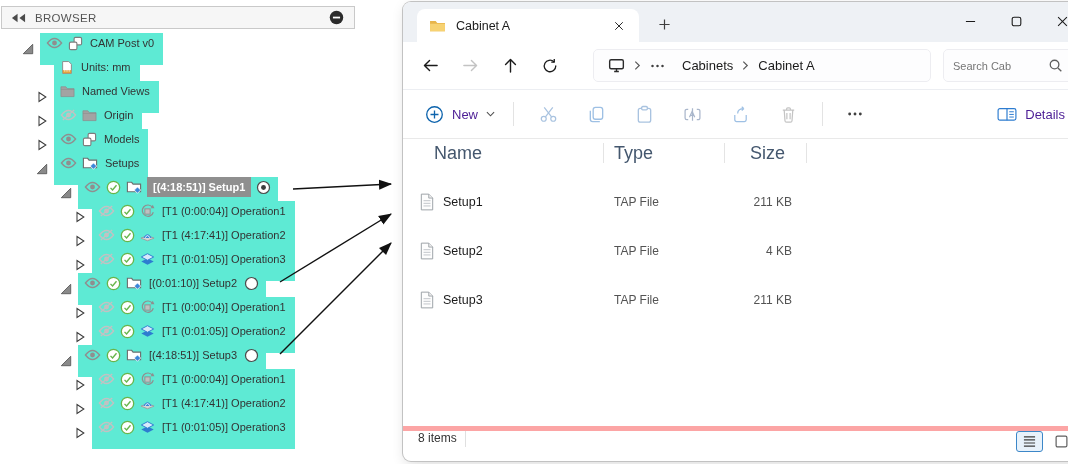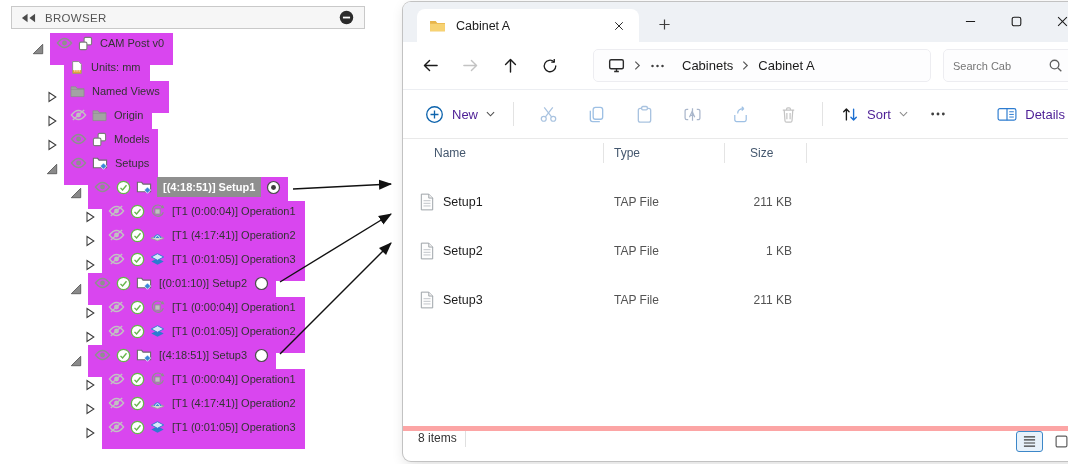--- a/index.html
+++ b/index.html
@@ -1,29 +1,29 @@
 <!DOCTYPE html>
 <html><head>
 <meta charset="utf-8">
 <style>
   html,body{margin:0;padding:0;background:#fff;}
   body{width:1068px;height:464px;position:relative;overflow:hidden;
        font-family:"Liberation Sans",sans-serif;-webkit-font-smoothing:antialiased;}
 
   
-  #browser{position:absolute;left:11px;top:6px;width:354px;}
+  #browser{position:absolute;left:1px;top:6px;width:354px;}
   .b-header{height:23px;border:1px solid #c9c9c9;background:#f6f6f6;
             display:flex;align-items:center;padding:0 10px 0 9px;gap:9px;box-sizing:border-box;}
   .b-title{font-size:11.5px;color:#555;letter-spacing:.3px;}
   .b-min{margin-left:auto;display:flex;align-items:center;}
   #tree{margin-top:8px;}
   .trow{height:24px;display:flex;align-items:center;}
   .lv1{padding-left:20px}.lv2{padding-left:34px}.lv3{padding-left:58px}.lv4{padding-left:72px}
   .exp{width:14px;margin-right:5px;display:flex;justify-content:center;align-items:center;flex:0 0 auto;}
-  .chip{height:20px;background:#d946ef;display:flex;align-items:center;gap:5px;padding:0 7px 12px 6px;}
+  .chip{height:20px;background:#5eead4;display:flex;align-items:center;gap:5px;padding:0 7px 12px 6px;}
   .ic{display:flex;align-items:center;justify-content:center;flex:0 0 auto;}
   .lbl{font-size:11px;color:#333;white-space:nowrap;padding:0 2px;}
   .lbl.sel{background:#8f8f8f;color:#fff;font-weight:bold;height:20px;line-height:20px;padding:0 6px;}
 
   
   #explorer{position:absolute;left:403px;top:2px;width:684px;height:459px;background:#fff;
             border-radius:8px;box-shadow:0 0 0 1px #c2c2c2,2px 4px 14px rgba(0,0,0,.14);
             overflow:hidden;display:flex;flex-direction:column;}
   .tabstrip{height:40px;background:#eef1f5;display:flex;align-items:flex-end;position:relative;flex:0 0 auto;}
   .tab{margin-left:14px;width:222px;height:33px;background:#fff;border-radius:8px 8px 0 0;
@@ -44,21 +44,21 @@
              border-radius:5px;display:flex;align-items:center;padding:0 9px;gap:6px;box-sizing:border-box;flex:0 0 auto;}
   .search-ph{font-size:11px;color:#767676;flex:1;white-space:nowrap;overflow:hidden;}
   .toolbar{height:48px;display:flex;align-items:center;padding:0 14px;border-bottom:1px solid #e9e9e9;flex:0 0 auto;}
   .tbtn{display:flex;align-items:center;gap:8px;padding:0 8px;height:36px;border-radius:4px;}
   .tlabel{font-size:13px;color:#4c1d95;}
   .tdiv{width:1px;height:24px;background:#e3e3e3;margin:0 10px;flex:0 0 auto;}
   .ticon{width:48px;height:36px;display:flex;align-items:center;justify-content:center;}
   .dots{padding:0 14px;display:flex;align-items:center;}
   .details-btn{margin-left:auto;}
   .listhead{display:grid;grid-template-columns:197px 121px 82px;height:28px;align-items:center;margin-left:4px;}
-  .hcell{font-size:12px;color:#44576e;position:relative;height:100%;display:flex;align-items:center;}
+  .hcell{font-size:18px;color:#44576e;position:relative;height:100%;display:flex;align-items:center;}
   .hcell::after{content:"";position:absolute;right:0;top:4px;height:20px;width:1px;background:#e4e4e4;}
   .h-name{padding-left:27px;}
   .h-type{padding-left:10px;}
   .h-size{padding-left:25px;}
   #file-rows{flex:1;margin-left:4px;}
   .frow{display:grid;grid-template-columns:197px 121px 82px;height:29px;align-items:center;margin-top:20px;}
   .fname{display:flex;align-items:center;gap:9px;padding-left:13px;font-size:12.5px;color:#1b1b1b;}
   .ftype{font-size:12px;color:#535353;padding-left:10px;}
   .fsize{font-size:12px;color:#535353;text-align:right;padding-right:15px;}
   .statusbar{height:30px;border-top:5px solid #fca5a5;display:flex;align-items:flex-start;padding:0 10px;flex:0 0 auto;}
@@ -700,34 +700,20 @@
           <path d="M4,10.5 V15.6 a1.8,1.8 0 0 0 1.8,1.8 h8.4 a1.8,1.8 0 0 0 1.8,-1.8 V10.5"></path>
           <path d="M7,9 Q7,3.8 13.6,3.8 M13.6,3.8 l-2.3,-2 M13.6,3.8 l-2.3,2"></path>
         </svg>
     </span>
     <span class="ticon">
       <svg width="19" height="19" viewBox="0 0 20 20" fill="none" stroke="#c4c4c4" stroke-width="1.3">
           <path d="M4,5.5 H16 M8,5.5 V4.3 a1.2,1.2 0 0 1 1.2,-1.2 h1.6 a1.2,1.2 0 0 1 1.2,1.2 V5.5 M5.5,5.5 l0.8,11 a1.6,1.6 0 0 0 1.6,1.5 h4.2 a1.6,1.6 0 0 0 1.6,-1.5 l0.8,-11 M8.3,8.5 v6.5 M11.7,8.5 v6.5"></path>
         </svg>
     </span>
     <span class="tdiv"></span>
-    <div class="tbtn">
-      <span class="ic">
-        <svg width="18" height="17" viewBox="0 0 20 18">
-            <path d="M6,15 V3 M3,6 L6,2.8 L9,6" fill="none" stroke="#1b1b1b" stroke-width="1.5" stroke-linecap="round" stroke-linejoin="round"></path>
-            <path d="M14,3 V15 M11,12 L14,15.2 L17,12" fill="none" stroke="#1c6fd1" stroke-width="1.5" stroke-linecap="round" stroke-linejoin="round"></path>
-          </svg>
-      </span>
-      <span class="tlabel">Sort</span>
-      <span class="ic">
-        <svg width="9" height="6" viewBox="0 0 10 6">
-            <polyline points="1,1 5,5 9,1" fill="none" stroke="#8a8a8a" stroke-width="1.2"></polyline>
-          </svg>
-      </span>
-    </div>
     <span class="dots">
       <svg width="16" height="4" viewBox="0 0 18 4">
           <circle cx="3" cy="2" r="1.6" fill="#3f3f3f"></circle>
           <circle cx="9" cy="2" r="1.6" fill="#3f3f3f"></circle>
           <circle cx="15" cy="2" r="1.6" fill="#3f3f3f"></circle>
         </svg>
     </span>
     <div class="tbtn details-btn">
       <span class="ic">
         <svg width="20" height="15" viewBox="0 0 22 16">
@@ -766,21 +752,21 @@
           <span class="ic">
             <svg width="14" height="18" viewBox="0 0 16 20">
               <path d="M1.5,1 H10 L14.5,5.5 V19 H1.5 Z" fill="#fdfdfd" stroke="#9aa0a6" stroke-width="1.1"></path>
               <path d="M10,1 V5.5 H14.5" fill="#ededed" stroke="#9aa0a6" stroke-width="1"></path>
               <path d="M4,8.5 h8 M4,11.5 h8 M4,14.5 h8" stroke="#b9bec4" stroke-width="1"></path>
             </svg>
           </span>
           <span>Setup2</span>
         </span>
         <span class="ftype">TAP File</span>
-        <span class="fsize">1 KB</span>
+        <span class="fsize">4 KB</span>
       </div>
       <div class="frow">
         <span class="fname">
           <span class="ic">
             <svg width="14" height="18" viewBox="0 0 16 20">
               <path d="M1.5,1 H10 L14.5,5.5 V19 H1.5 Z" fill="#fdfdfd" stroke="#9aa0a6" stroke-width="1.1"></path>
               <path d="M10,1 V5.5 H14.5" fill="#ededed" stroke="#9aa0a6" stroke-width="1"></path>
               <path d="M4,8.5 h8 M4,11.5 h8 M4,14.5 h8" stroke="#b9bec4" stroke-width="1"></path>
             </svg>
           </span>

